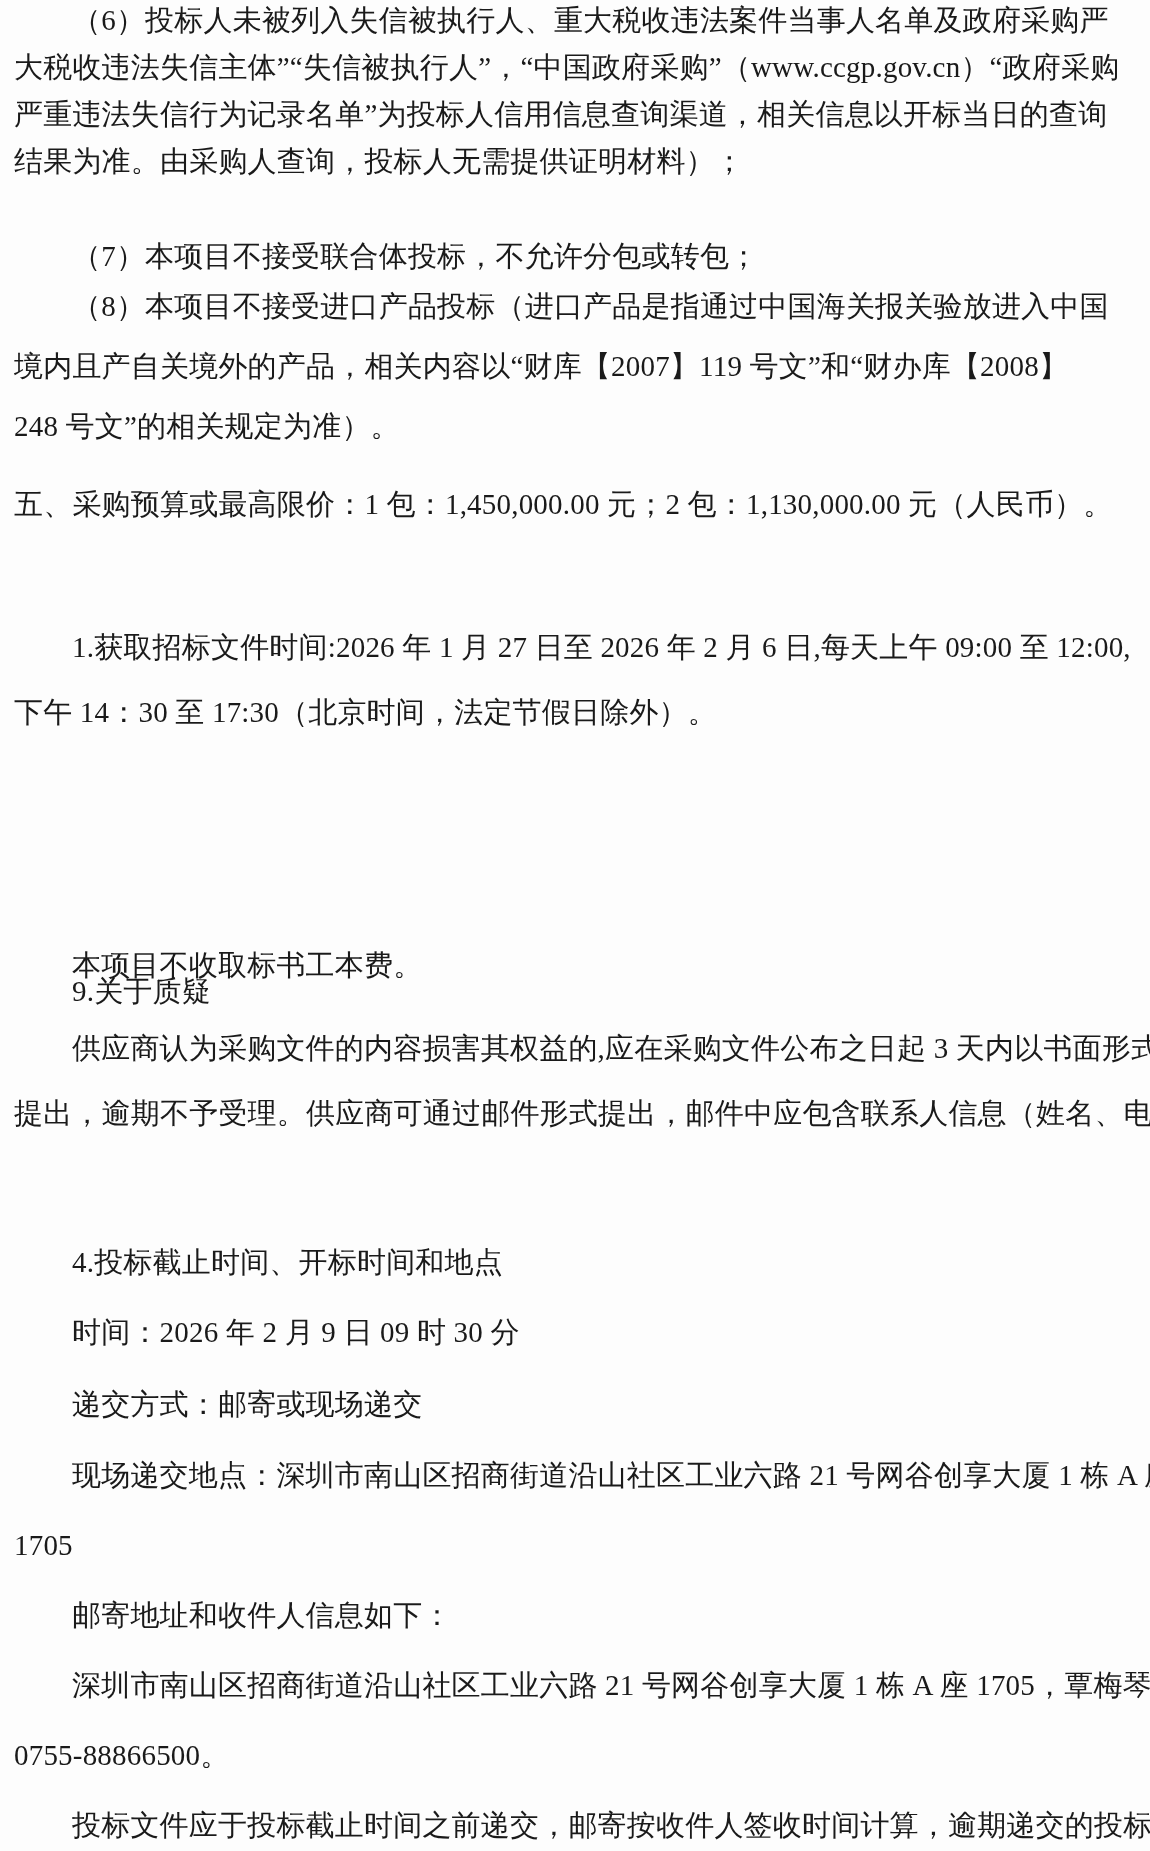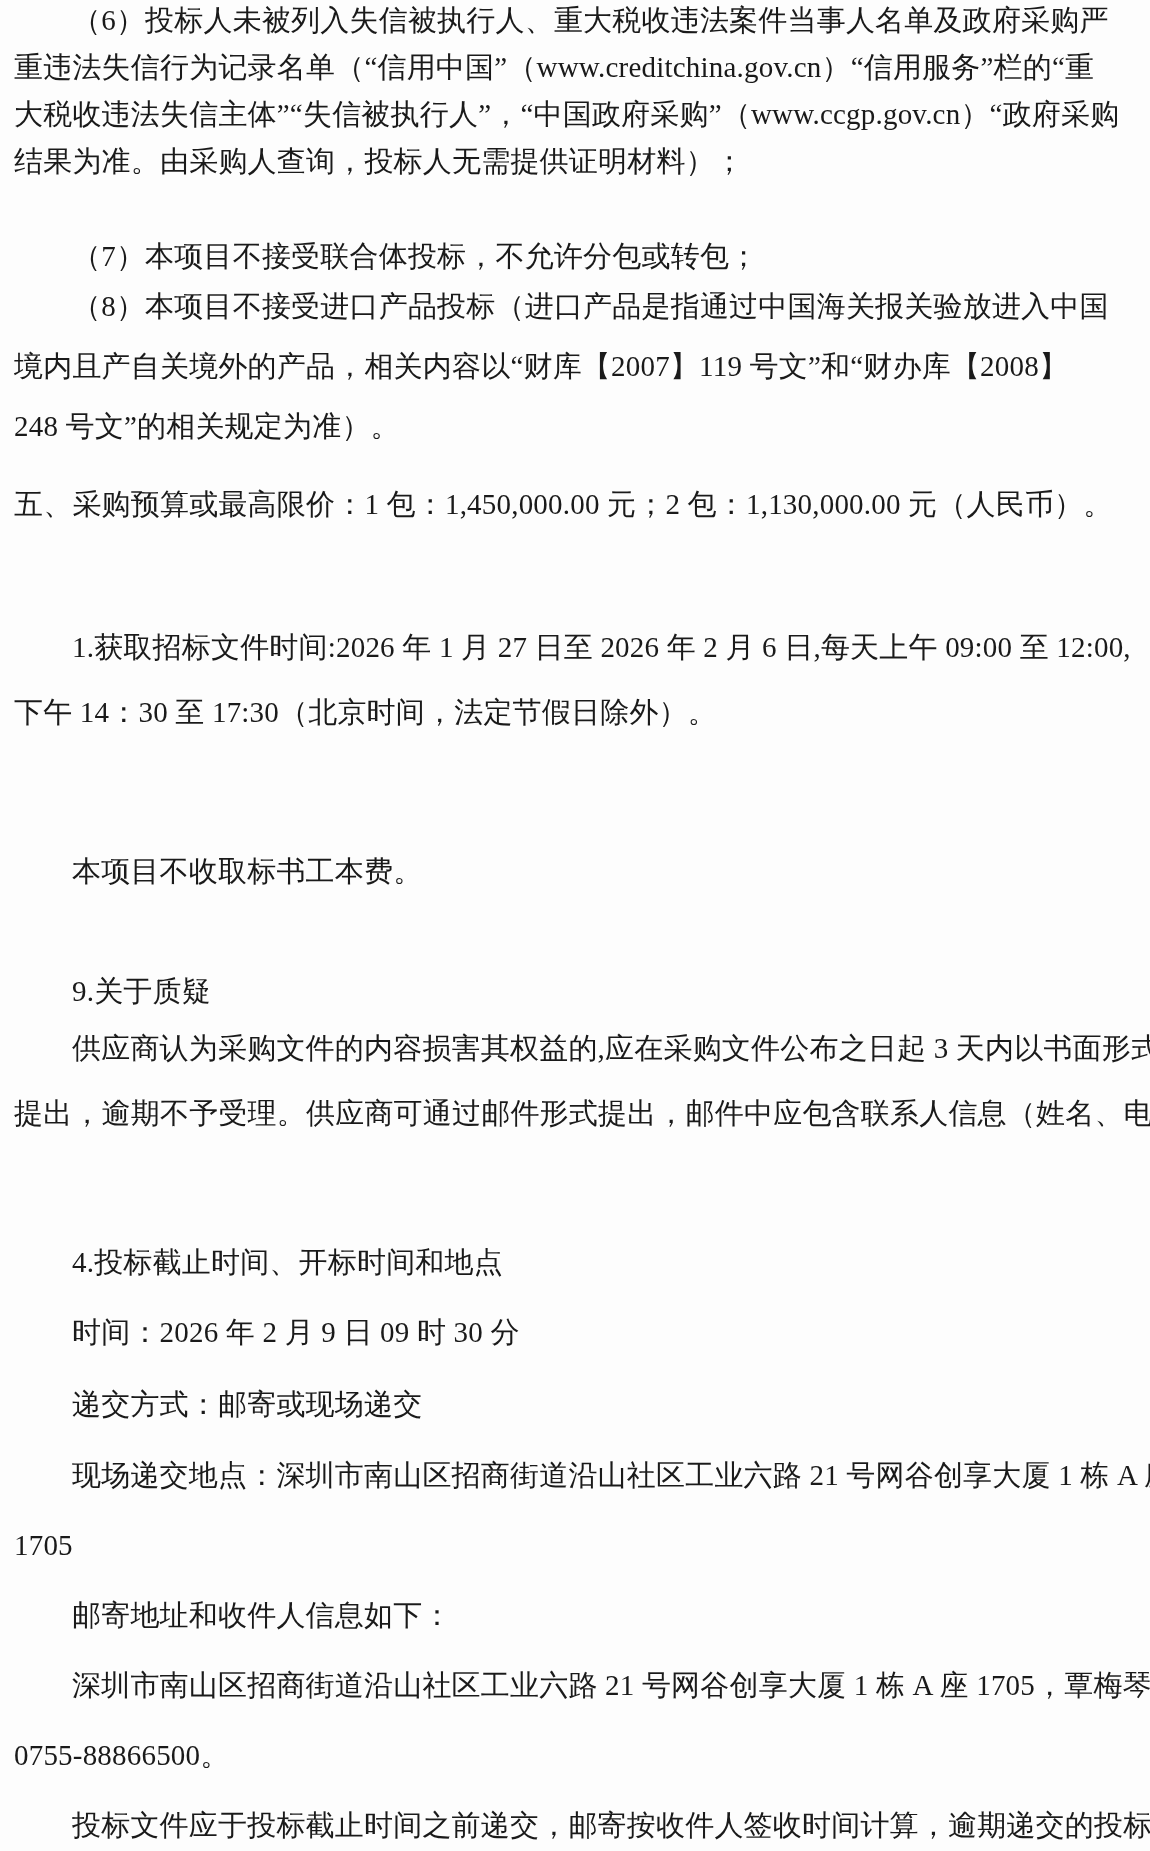--- a/index.html
+++ b/index.html
@@ -27,22 +27,22 @@
     padding-left:58px;
   }
 </style>
 </head>
 <body>
 
 <div class="page" style="background: rgb(253, 253, 253); color: rgb(26, 26, 26);">
 
   <div class="para indent" style="top:-3px;line-height:47px">
     <div class="ln">（6）投标人未被列入失信被执行人、重大税收违法案件当事人名单及政府采购严</div>
-    <div class="ln">重违法失信行为记录名单（“信用中国”（www.creditchina.gov.cn）“信用服务”栏的“重</div>
     <div class="ln">大税收违法失信主体”“失信被执行人”，“中国政府采购”（www.ccgp.gov.cn）“政府采购</div>
+    <div class="ln">严重违法失信行为记录名单”为投标人信用信息查询渠道，相关信息以开标当日的查询</div>
     <div class="ln">结果为准。由采购人查询，投标人无需提供证明材料）；</div>
   </div>
 
   <div class="para indent" style="top:233px;line-height:47px">
     <div class="ln">（7）本项目不接受联合体投标，不允许分包或转包；</div>
   </div>
 
   <div class="para indent" style="top:276px;line-height:60px">
     <div class="ln">（8）本项目不接受进口产品投标（进口产品是指通过中国海关报关验放进入中国</div>
     <div class="ln">境内且产自关境外的产品，相关内容以“财库【2007】119 号文”和“财办库【2008】</div>
@@ -53,21 +53,21 @@
     <div class="ln">五、采购预算或最高限价：1 包：1,450,000.00 元；2 包：1,130,000.00 元（人民币）。</div>
   </div>
 
 
   <div class="para indent" style="top:615px;line-height:65px">
     <div class="ln">1.获取招标文件时间:2026 年 1 月 27 日至 2026 年 2 月 6 日,每天上午 09:00 至 12:00,</div>
     <div class="ln">下午 14：30 至 17:30（北京时间，法定节假日除外）。</div>
   </div>
 
 
-  <div class="para indent" style="top:848px;line-height:47px">
+  <div class="para indent" style="top:942px;line-height:47px">
     <div class="ln">本项目不收取标书工本费。</div>
   </div>
 
   <div class="para indent" style="top:968px;line-height:47px">
     <div class="ln">9.关于质疑</div>
   </div>
 
   <div class="para indent" style="top:1016px;line-height:65px">
     <div class="ln">供应商认为采购文件的内容损害其权益的,应在采购文件公布之日起 3 天内以书面形式</div>
     <div class="ln">提出，逾期不予受理。供应商可通过邮件形式提出，邮件中应包含联系人信息（姓名、电话</div>

